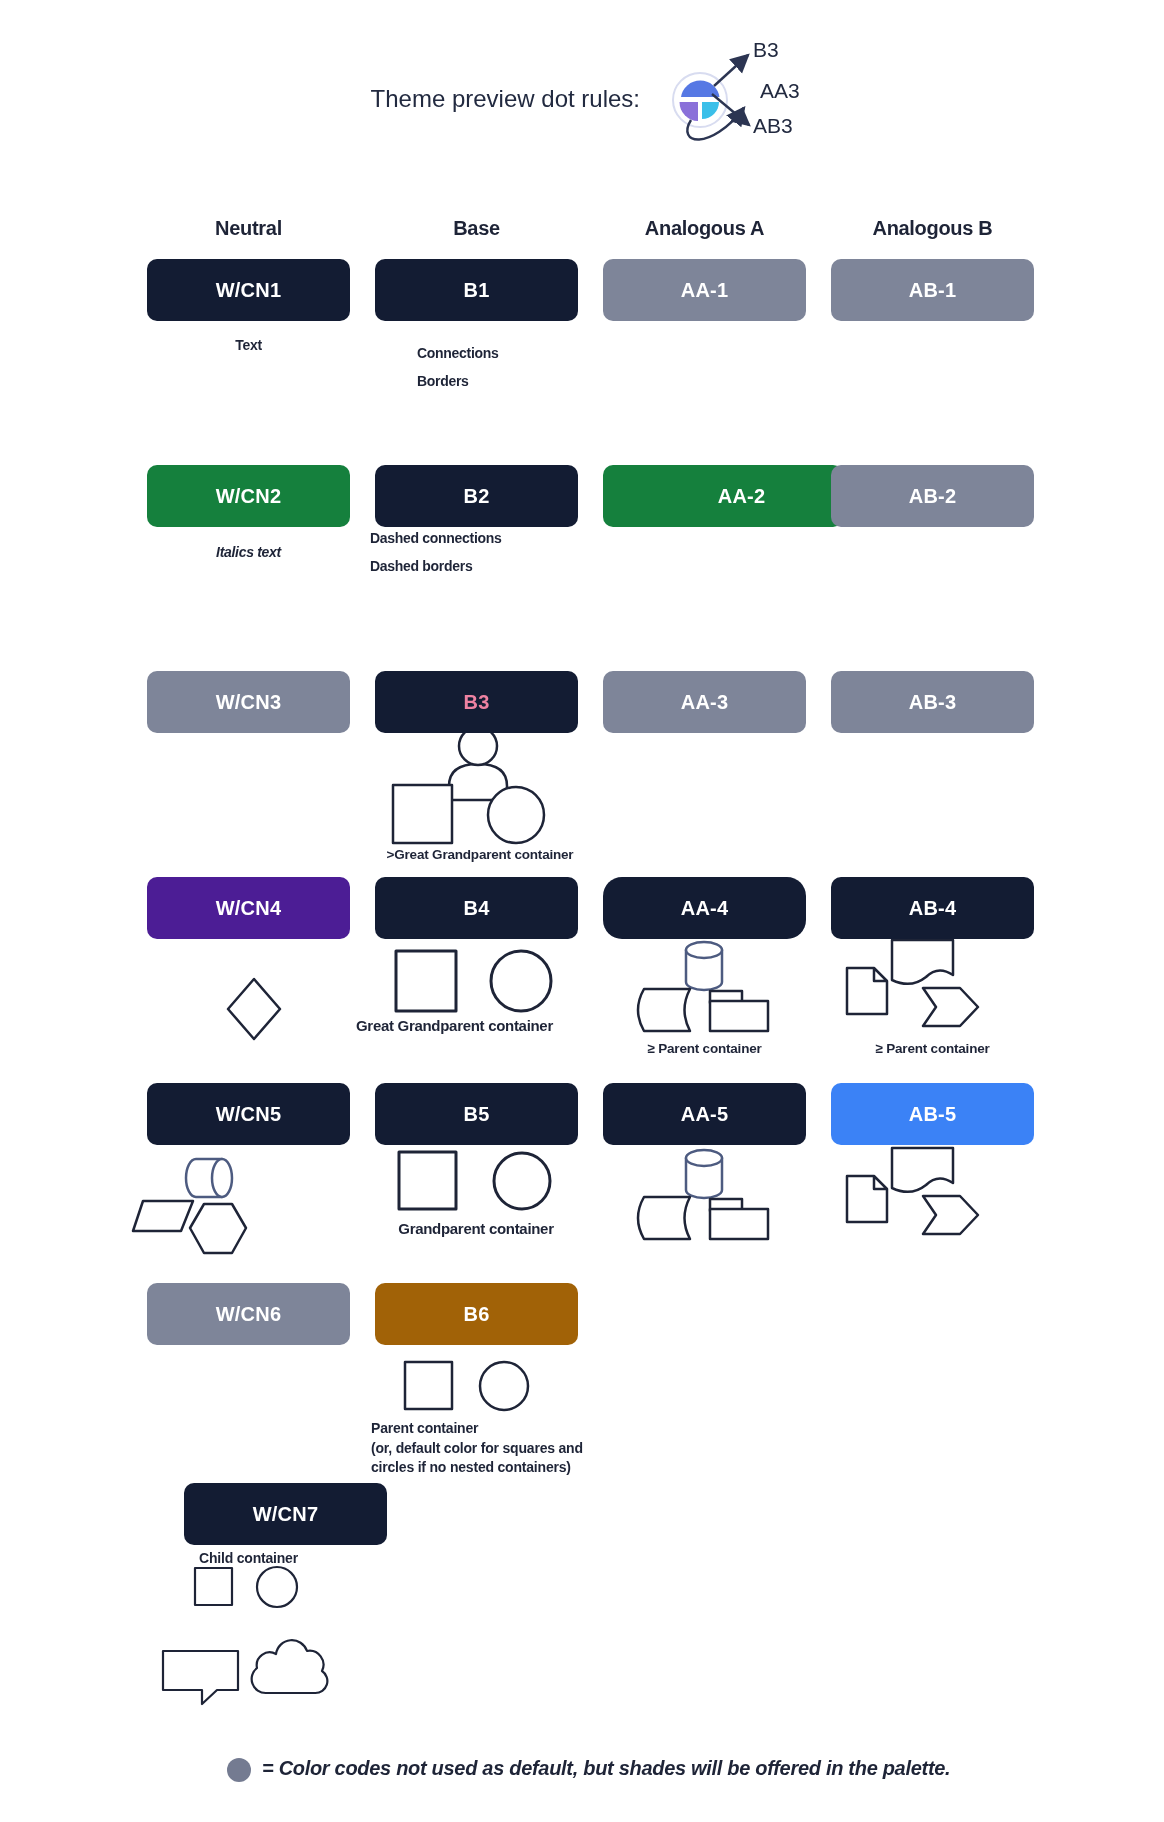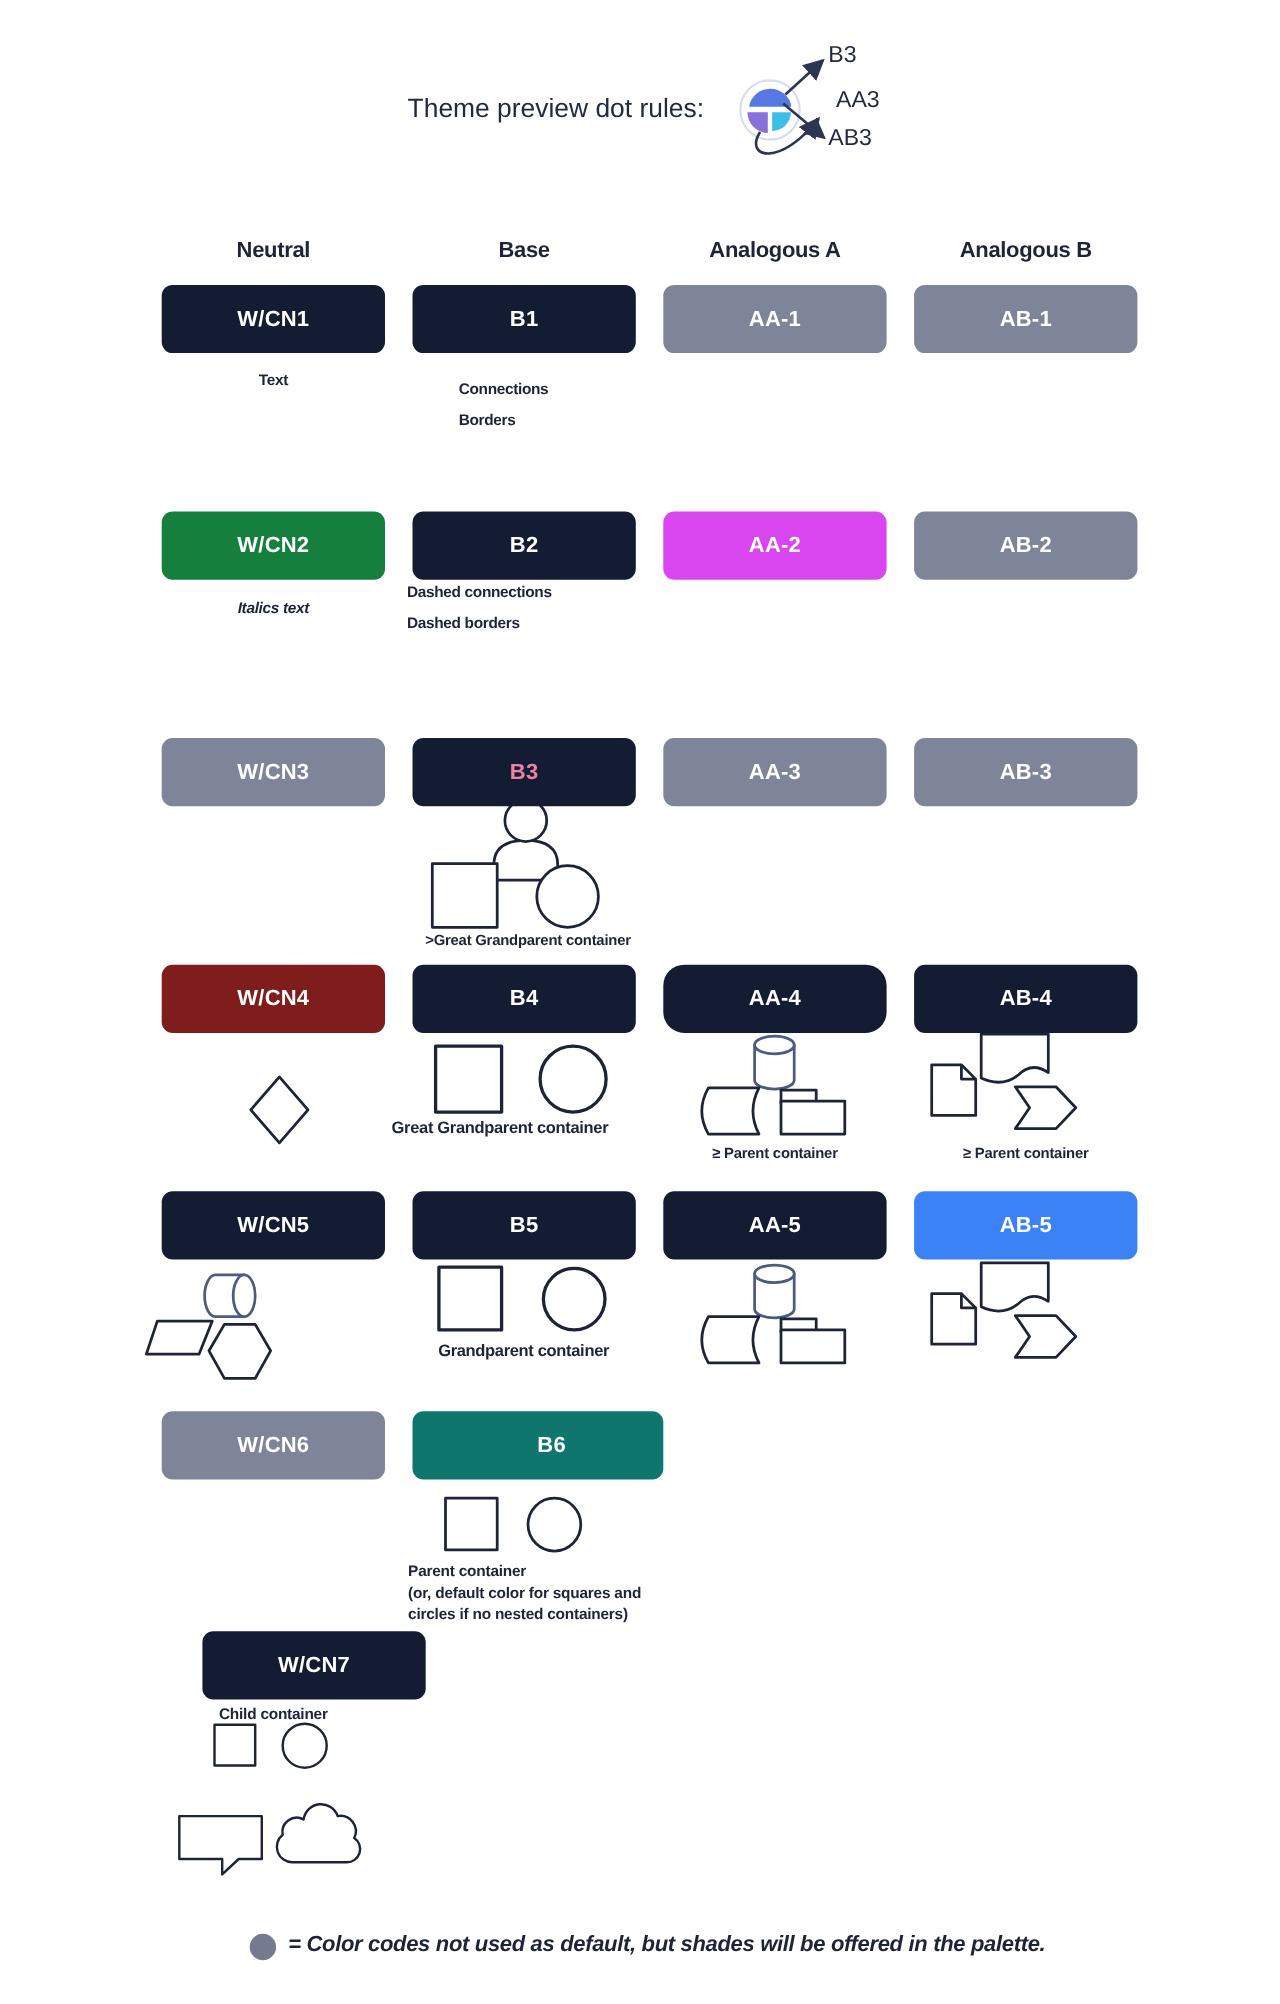--- a/index.html
+++ b/index.html
@@ -144,40 +144,40 @@
   <div class="colhead c3">Analogous A</div>
   <div class="colhead c4">Analogous B</div>
 
   <div class="badge c1 r1" style="background-color: rgb(19, 28, 51);">W/CN1</div>
   <div class="badge c2 r1" style="background-color: rgb(19, 28, 51);">B1</div>
   <div class="badge c3 r1" style="background-color: rgb(126, 133, 153);">AA-1</div>
   <div class="badge c4 r1" style="background-color: rgb(126, 133, 153);">AB-1</div>
 
   <div class="badge c1 r2" style="background-color: #15803d;">W/CN2</div>
   <div class="badge c2 r2" style="background-color: rgb(19, 28, 51);">B2</div>
-  <div class="badge c3 r2" style="background-color: #d946ef;">AA-2</div>
+  <div class="badge c3 r2" style="background-color: #15803d; padding-left: 37px;">AA-2</div>
   <div class="badge c4 r2" style="background-color: rgb(126, 133, 153);">AB-2</div>
 
   <div class="badge c1 r3" style="background-color: rgb(126, 133, 153);">W/CN3</div>
   <div class="badge c2 r3" style="background-color: rgb(19, 28, 51); color: rgb(238, 130, 162);">B3</div>
   <div class="badge c3 r3" style="background-color: rgb(126, 133, 153);">AA-3</div>
   <div class="badge c4 r3" style="background-color: rgb(126, 133, 153);">AB-3</div>
 
-  <div class="badge c1 r4" style="background-color: #7f1d1d;">W/CN4</div>
+  <div class="badge c1 r4" style="background-color: #4c1d95;">W/CN4</div>
   <div class="badge c2 r4" style="background-color: rgb(19, 28, 51);">B4</div>
   <div class="badge c3 r4" style="background-color: rgb(19, 28, 51); border-radius: 19px;">AA-4</div>
   <div class="badge c4 r4" style="background-color: rgb(19, 28, 51);">AB-4</div>
 
   <div class="badge c1 r5" style="background-color: rgb(19, 28, 51);">W/CN5</div>
   <div class="badge c2 r5" style="background-color: rgb(19, 28, 51);">B5</div>
   <div class="badge c3 r5" style="background-color: rgb(19, 28, 51);">AA-5</div>
   <div class="badge c4 r5" style="background-color: #3b82f6;">AB-5</div>
 
   <div class="badge c1 r6" style="background-color: rgb(126, 133, 153);">W/CN6</div>
-  <div class="badge c2 r6" style="background-color: #0f766e; padding-left: 25px;">B6</div>
+  <div class="badge c2 r6" style="background-color: #a16207;">B6</div>
 
   <div class="badge c1 r7" style="background-color: rgb(19, 28, 51); margin-left: 37px;">W/CN7</div>
 
   <div class="cap cap-center fs18" style="left:147px;top:337px;">Text</div>
   <div class="cap fs18 lh28" style="left:417px;top:339px;">
     <div>Connections</div>
     <div>Borders</div>
   </div>
 
   <div class="cap cap-center fs18 italic" style="left:147px;top:544px;">Italics text</div>

